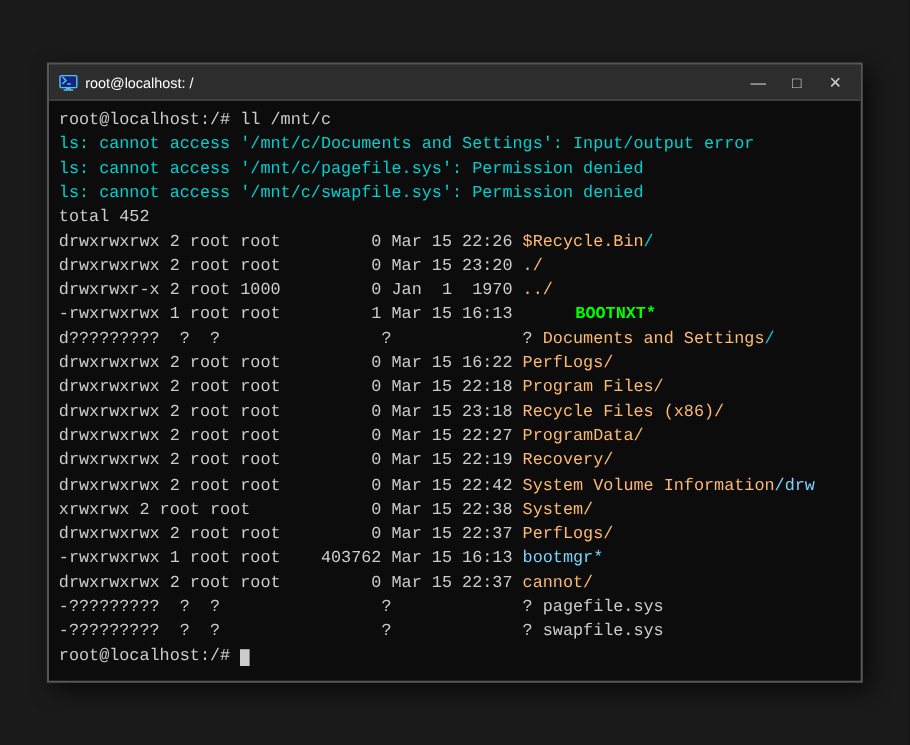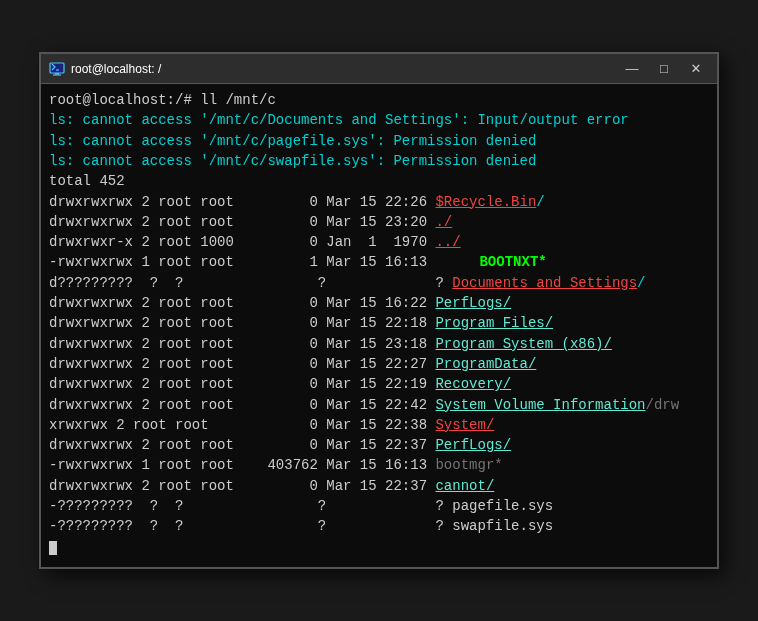--- a/index.html
+++ b/index.html
@@ -67,24 +67,24 @@
       overflow: hidden;
     }
     .terminal-body pre {
       font-family: 'Courier New', Courier, monospace;
       font-size: 14px;
       line-height: 1.45;
       color: #ccc;
       white-space: pre;
     }
     .cyan { color: #00d0d0; }
-    .cyan-ul { color: #ef4444; text-decoration: underline; }
+    .cyan-ul { color: #fdba74; }
     .green-bright { color: #00ff00; font-weight: bold; padding-left: 44px; }
-    .green { color: #737373; }
-    .green-ul { color: #5eead4; text-decoration: underline; }
+    .green { color: #7dd3fc; }
+    .green-ul { color: #fdba74; }
     .prompt { color: #ccc; }
     .cursor {
       display: inline-block;
       width: 8px;
       height: 14px;
       background: #ccc;
       vertical-align: text-bottom;
       animation: blink 1s step-end infinite;
     }
     @keyframes blink {
@@ -117,25 +117,25 @@
 <span class="cyan">ls: cannot access '/mnt/c/pagefile.sys': Permission denied</span>
 <span class="cyan">ls: cannot access '/mnt/c/swapfile.sys': Permission denied</span>
 total 452
 drwxrwxrwx 2 root root         0 Mar 15 22:26 <span class="cyan-ul">$Recycle.Bin</span><span class="cyan">/</span>
 drwxrwxrwx 2 root root         0 Mar 15 23:20 <span class="cyan-ul">./</span>
 drwxrwxr-x 2 root 1000         0 Jan  1  1970 <span class="cyan-ul">../</span>
 -rwxrwxrwx 1 root root         1 Mar 15 16:13 <span class="green-bright">BOOTNXT*</span>
 d?????????  ?  ?                ?             ? <span class="cyan-ul">Documents and Settings</span><span class="cyan">/</span>
 drwxrwxrwx 2 root root         0 Mar 15 16:22 <span class="green-ul">PerfLogs/</span>
 drwxrwxrwx 2 root root         0 Mar 15 22:18 <span class="green-ul">Program Files/</span>
-drwxrwxrwx 2 root root         0 Mar 15 23:18 <span class="green-ul">Program System (x86)/</span>
+drwxrwxrwx 2 root root         0 Mar 15 23:18 <span class="green-ul">Recycle Files (x86)/</span>
 drwxrwxrwx 2 root root         0 Mar 15 22:27 <span class="green-ul">ProgramData/</span>
 drwxrwxrwx 2 root root         0 Mar 15 22:19 <span class="green-ul">Recovery/</span>
 drwxrwxrwx 2 root root         0 Mar 15 22:42 <span class="green-ul">System Volume Information</span><span class="green">/drw</span>
 xrwxrwx 2 root root            0 Mar 15 22:38 <span class="cyan-ul">System/</span>
 drwxrwxrwx 2 root root         0 Mar 15 22:37 <span class="green-ul">PerfLogs/</span>
 -rwxrwxrwx 1 root root    403762 Mar 15 16:13 <span class="green">bootmgr*</span>
 drwxrwxrwx 2 root root         0 Mar 15 22:37 <span class="green-ul">cannot/</span>
 -?????????  ?  ?                ?             ? pagefile.sys
 -?????????  ?  ?                ?             ? swapfile.sys
-<span class="cursor"></span></pre>
+<span class="prompt">root@localhost:/# </span><span class="cursor"></span></pre>
   </div>
 </div>
 
 </body></html>

